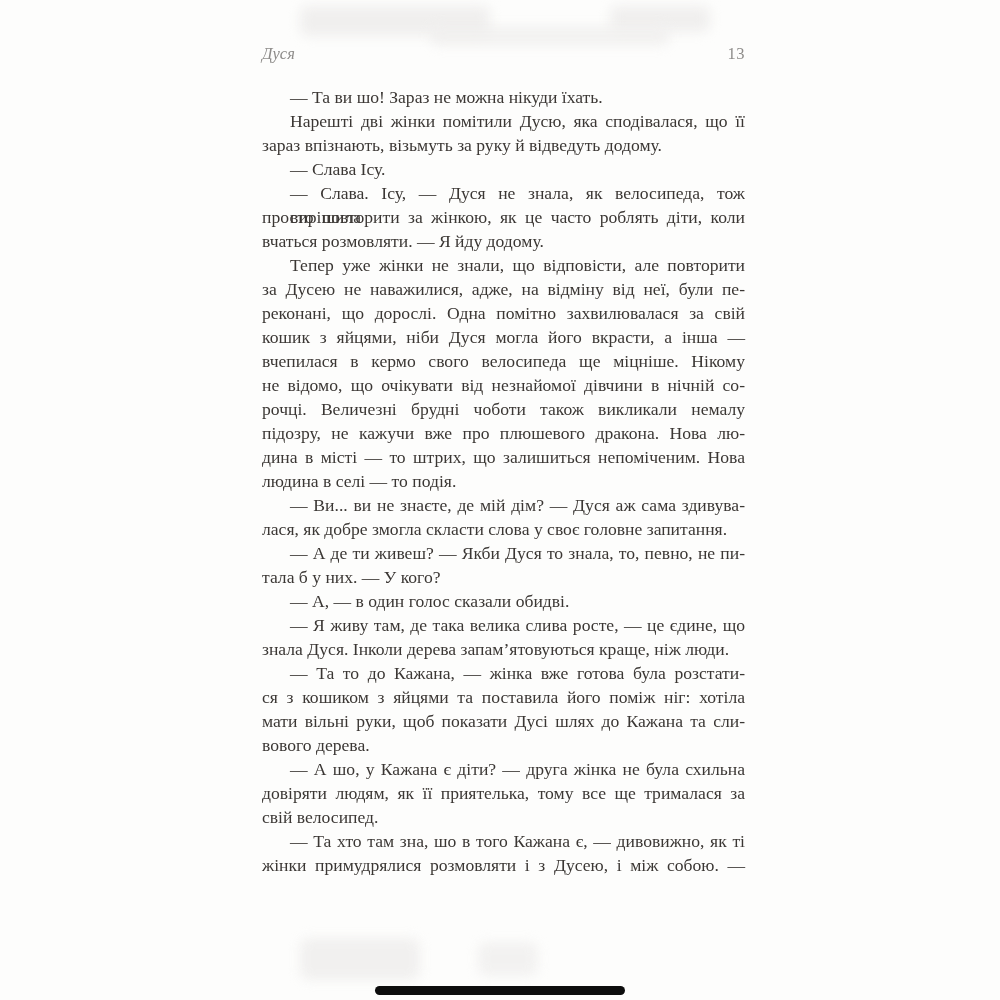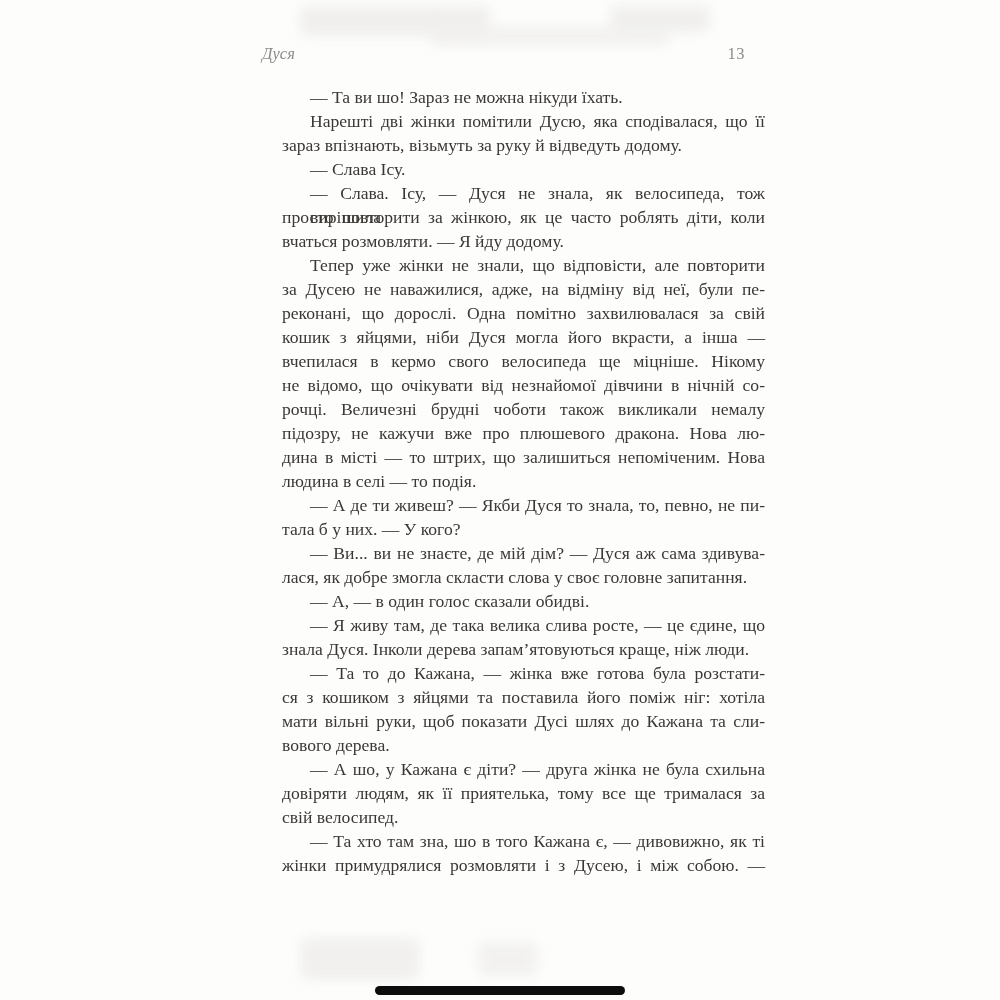--- a/index.html
+++ b/index.html
@@ -19,21 +19,21 @@
   .running-header{
     position:absolute;left:262px;top:44px;width:483px;
     display:flex;justify-content:space-between;align-items:center;
     color:#8e8c8a;font-size:16.5px;
   }
   .running-title{font-style:italic;}
   .page-number{font-style:normal;letter-spacing:.5px;}
 
   .text-column{
     position:absolute;left:262px;top:85px;width:483px;
-    color:#3b3734;font-size:17.6px;margin-left:20px;
+    color:#3b3734;font-size:17.6px;
   }
   .para{margin:0;padding:0;}
   .line{
     height:24px;line-height:24px;white-space:normal;
     text-align:justify;text-align-last:justify;
   }
   .line.last{text-align-last:left;}
   .line.first{padding-left:28px;}
 
   .home-indicator{
@@ -78,26 +78,26 @@
       <div class="line">реконані, що дорослі. Одна помітно захвилювалася за свій</div>
       <div class="line">кошик з яйцями, ніби Дуся могла його вкрасти, а інша —</div>
       <div class="line">вчепилася в кермо свого велосипеда ще міцніше. Нікому</div>
       <div class="line">не відомо, що очікувати від незнайомої дівчини в нічній со-</div>
       <div class="line">рочці. Величезні брудні чоботи також викликали немалу</div>
       <div class="line">підозру, не кажучи вже про плюшевого дракона. Нова лю-</div>
       <div class="line">дина в місті — то штрих, що залишиться непоміченим. Нова</div>
       <div class="line last">людина в селі — то подія.</div>
     </div>
     <div class="para">
+      <div class="line first">— Ви... ви не знаєте, де мій дім? — Дуся аж сама здивува-</div>
+      <div class="line last">лася, як добре змогла скласти слова у своє головне запитання.</div>
+    </div>
+    <div class="para">
       <div class="line first">— А де ти живеш? — Якби Дуся то знала, то, певно, не пи-</div>
       <div class="line last">тала б у них. — У кого?</div>
-    </div>
-    <div class="para">
-      <div class="line first">— Ви... ви не знаєте, де мій дім? — Дуся аж сама здивува-</div>
-      <div class="line last">лася, як добре змогла скласти слова у своє головне запитання.</div>
     </div>
     <div class="para">
       <div class="line first last">— А, — в один голос сказали обидві.</div>
     </div>
     <div class="para">
       <div class="line first">— Я живу там, де така велика слива росте, — це єдине, що</div>
       <div class="line last">знала Дуся. Інколи дерева запам’ятовуються краще, ніж люди.</div>
     </div>
     <div class="para">
       <div class="line first">— Та то до Кажана, — жінка вже готова була розстати-</div>

